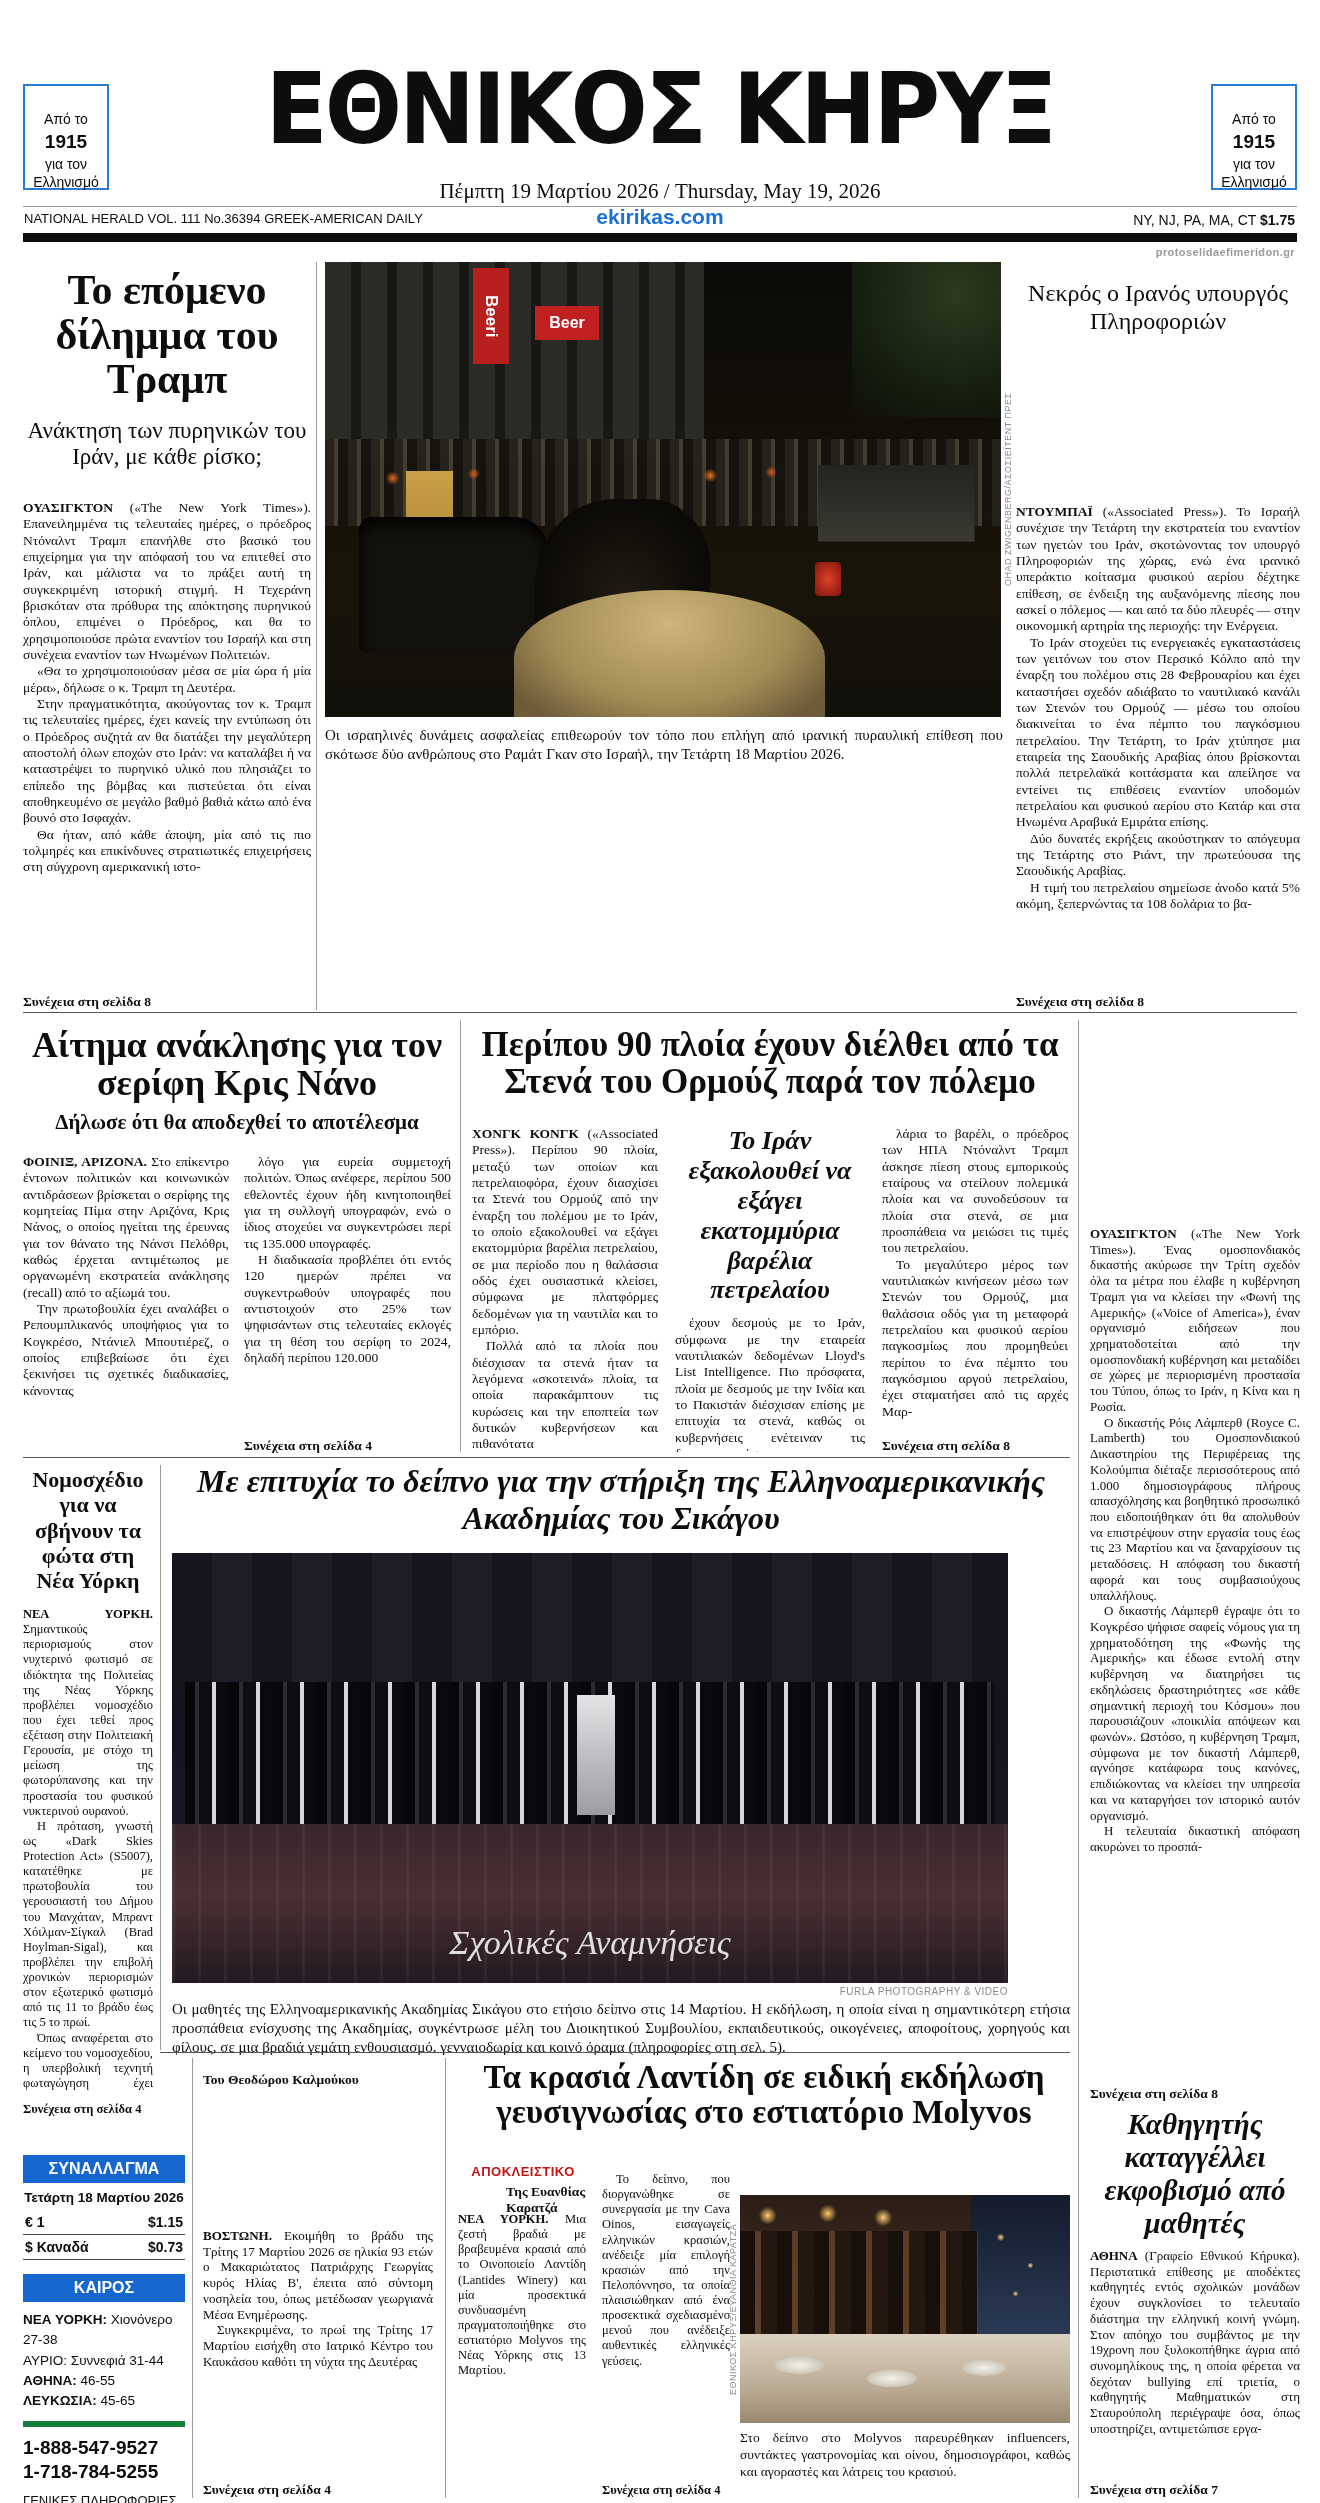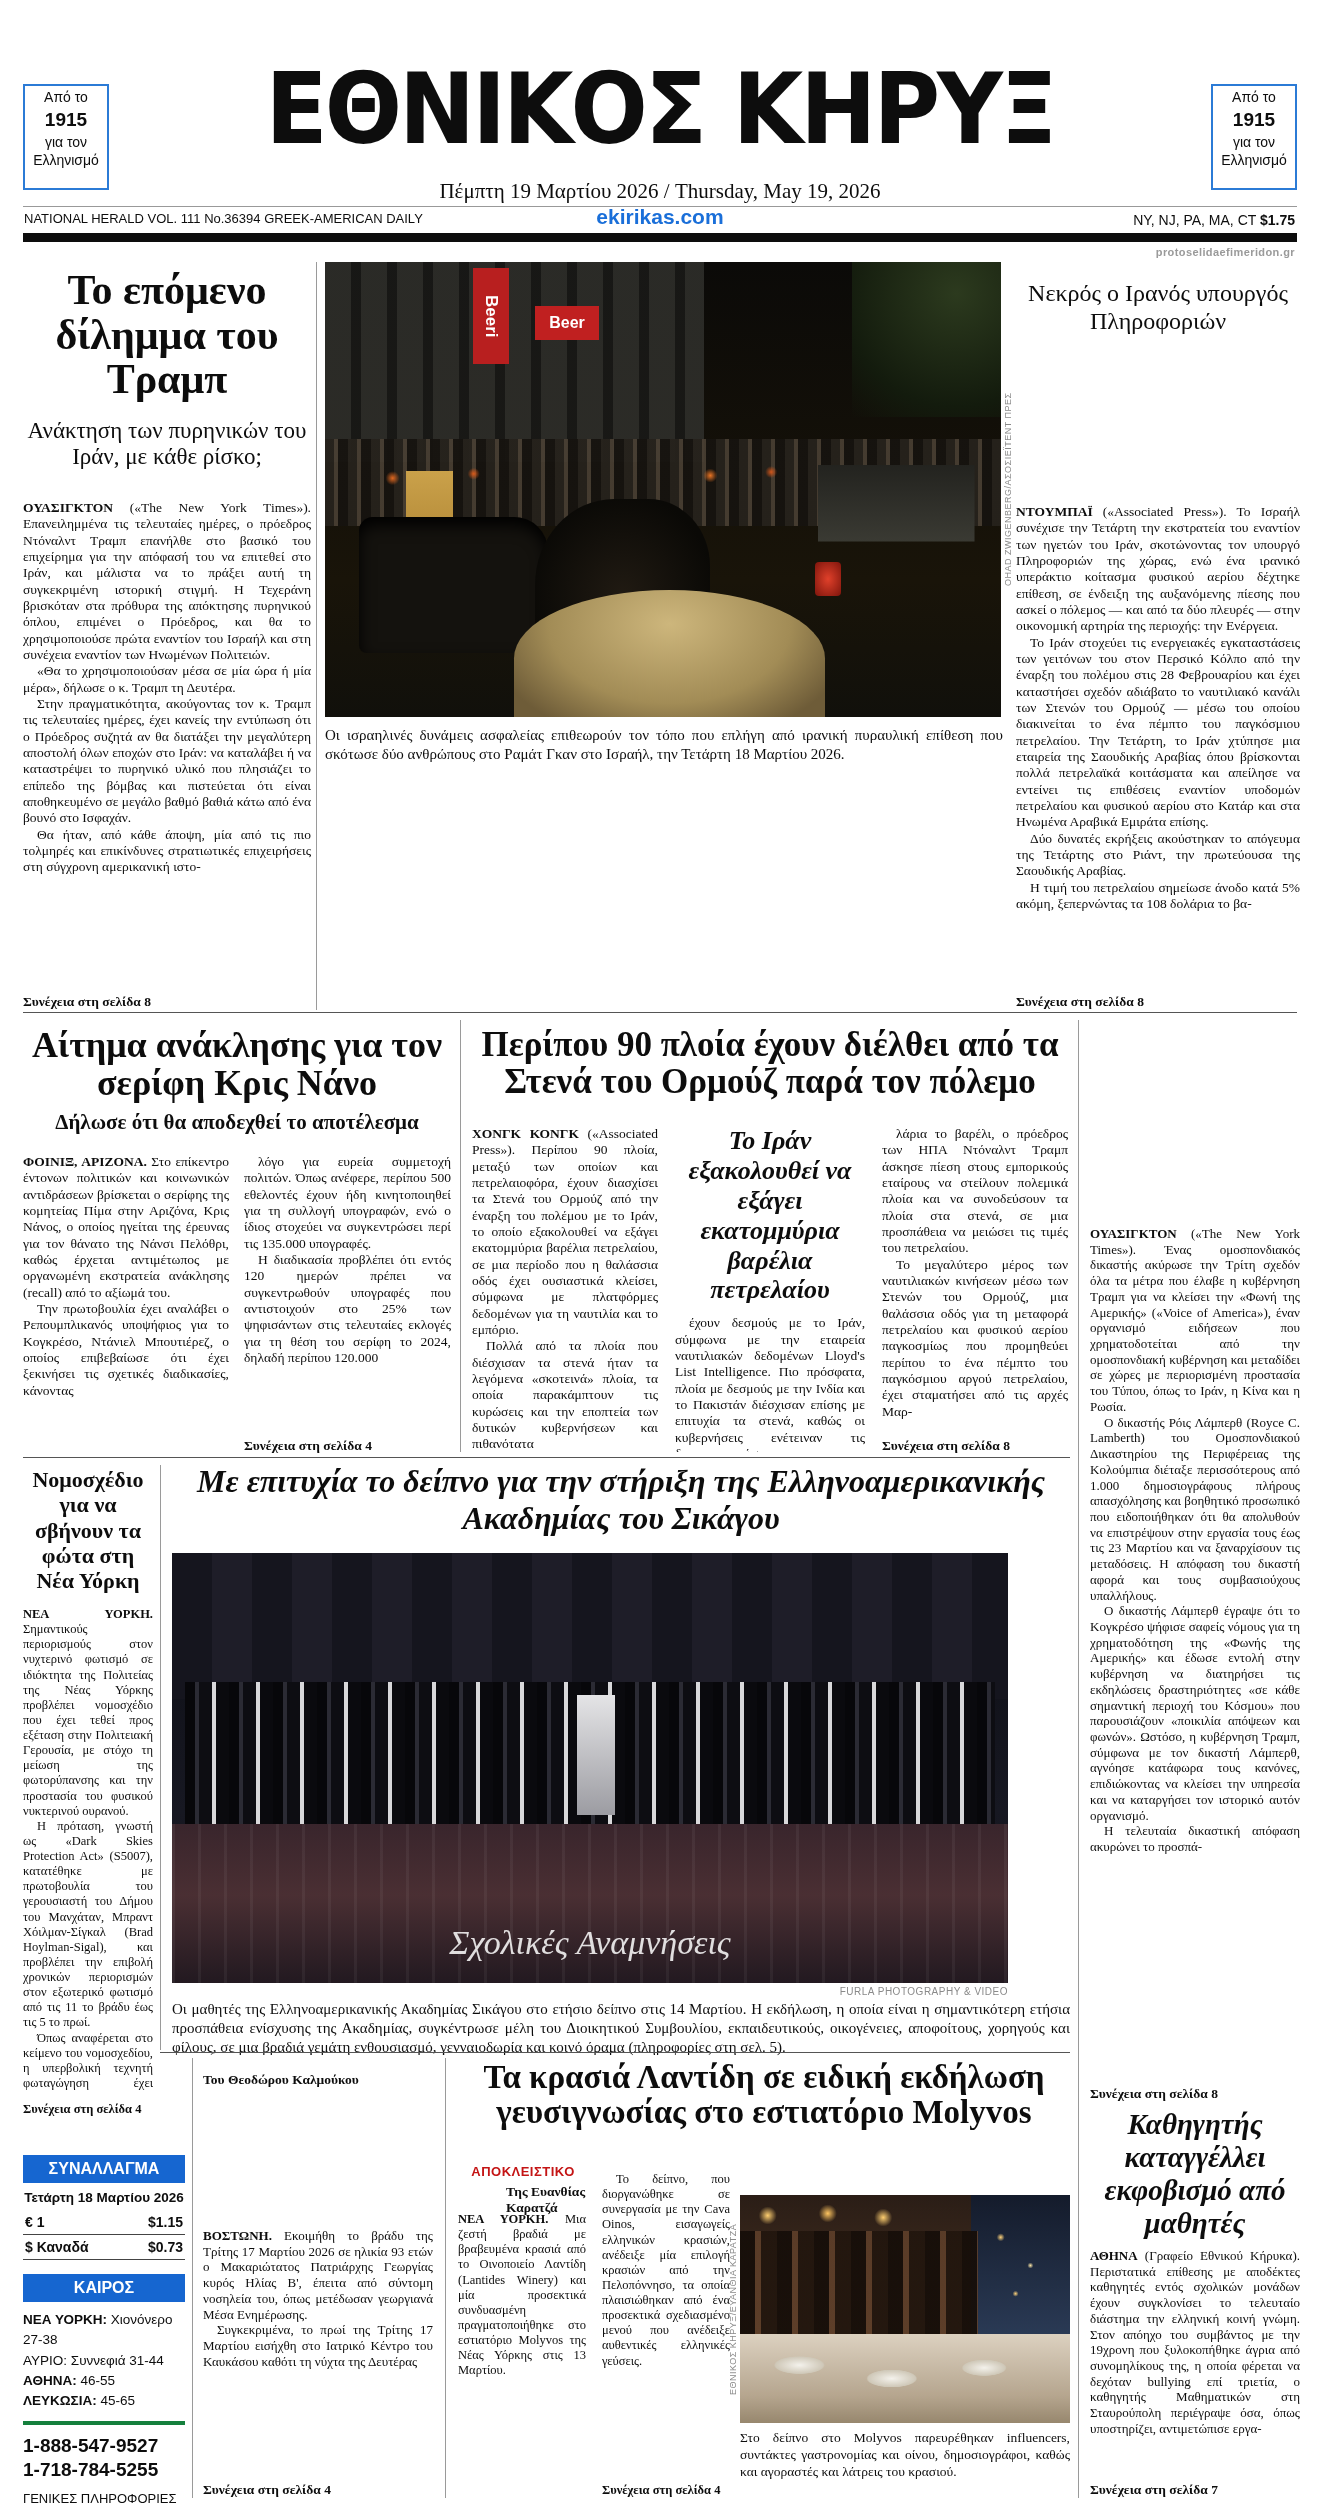--- a/index.html
+++ b/index.html
@@ -5,21 +5,21 @@
   :root{ --accent:#1666d0; --link:#1a6fd9; --red:#c41515; --gray:#8a8a8a; }
   *{box-sizing:border-box; margin:0; padding:0;}
   body{background:#fff; font-family:"Liberation Serif", serif; color:#0d0d0d;}
   #page{position:relative; width:1320px; height:2503px; background:#fff; overflow:hidden;}
   .abs{position:absolute;}
   .sans{font-family:"Liberation Sans", sans-serif;}
   .vr{position:absolute; width:1px; background:#9a9a9a;}
   .hr{position:absolute; height:1px; background:#555;}
 
   
-  .badge{border:2px solid #2b7bd6; text-align:center; padding-top:2px; font-family:"Liberation Sans",sans-serif; font-size:14px; line-height:1.35;}
+  .badge{border:2px solid #2b7bd6; text-align:center; padding-top:24px; font-family:"Liberation Sans",sans-serif; font-size:14px; line-height:1.35;}
   .badge .yr{font-weight:bold; font-size:19px;}
   .mast-title{left:115px; right:115px; top:56px; text-align:center; font-family:"DejaVu Sans",sans-serif; font-weight:bold; font-size:91px; letter-spacing:-3px; transform:scaleY(1.08); white-space:nowrap;}
   .dateline{left:0; right:0; top:179px; text-align:center; font-size:21px;}
   .volline{left:24px; top:211px; font-size:13px;}
   .weblink{left:0; right:0; top:205px; text-align:center; font-weight:bold; font-size:21px; color:var(--link);}
   .priceline{right:25px; top:212px; font-size:14px;}
   .blackbar{left:23px; right:23px; top:233px; height:9px; background:#0d0d0d;}
   .promo{right:25px; top:246px; font-size:11px; font-weight:bold; color:#9a9a9a; letter-spacing:.4px;}
 
   
@@ -78,21 +78,21 @@
   .mv-table{position:absolute; left:0; bottom:0; width:100%; height:39%; background:linear-gradient(#dcd1c0,#b5a58e 70%,#97876e);
     background-image:radial-gradient(ellipse 34px 12px at 18% 35%, #f4f2ec, #cfc8b8 70%, transparent 75%), radial-gradient(ellipse 34px 12px at 46% 50%, #f4f2ec, #cfc8b8 70%, transparent 75%), radial-gradient(ellipse 30px 11px at 74% 38%, #f4f2ec, #cfc8b8 70%, transparent 75%), linear-gradient(#dcd1c0,#b5a58e 70%,#97876e);}
 
   
   .sb-head{background:var(--accent); color:#fff; text-align:center; font-family:"Liberation Sans",sans-serif; font-weight:bold; font-size:16px; padding:5px 0;}
   .sb-date{text-align:center; font-family:"Liberation Sans",sans-serif; font-weight:bold; font-size:13.5px; padding:7px 0 5px;}
   .sb-row{display:flex; justify-content:space-between; font-family:"Liberation Sans",sans-serif; font-weight:bold; font-size:14px; padding:4px 2px; border-bottom:1px solid #444;}
   .sb-row:first-of-type{border-top:1px solid #444;}
   .wline{font-family:"Liberation Sans",sans-serif; font-size:13.5px; line-height:1.5;}
   .wline .wl{font-weight:bold;}
-  .phones{border-top:4px solid #15803d; margin-top:10px; padding-top:9px; font-family:"Liberation Sans",sans-serif; font-weight:bold; font-size:19px; line-height:1.25;}
+  .phones{border-top:6px solid #15803d; margin-top:10px; padding-top:9px; font-family:"Liberation Sans",sans-serif; font-weight:bold; font-size:19px; line-height:1.25;}
   .geninfo{font-family:"Liberation Sans",sans-serif; font-size:13px; margin-top:9px;}
   .email{font-family:"Liberation Sans",sans-serif; font-weight:bold; font-size:15px;}
 
   .kicker{color:var(--red); font-family:"Liberation Sans",sans-serif; font-weight:bold; font-size:13px; text-align:center; letter-spacing:.5px;}
   .ital{font-style:italic;}
 </style>
 </head>
 <body>
 
 <div id="page">

